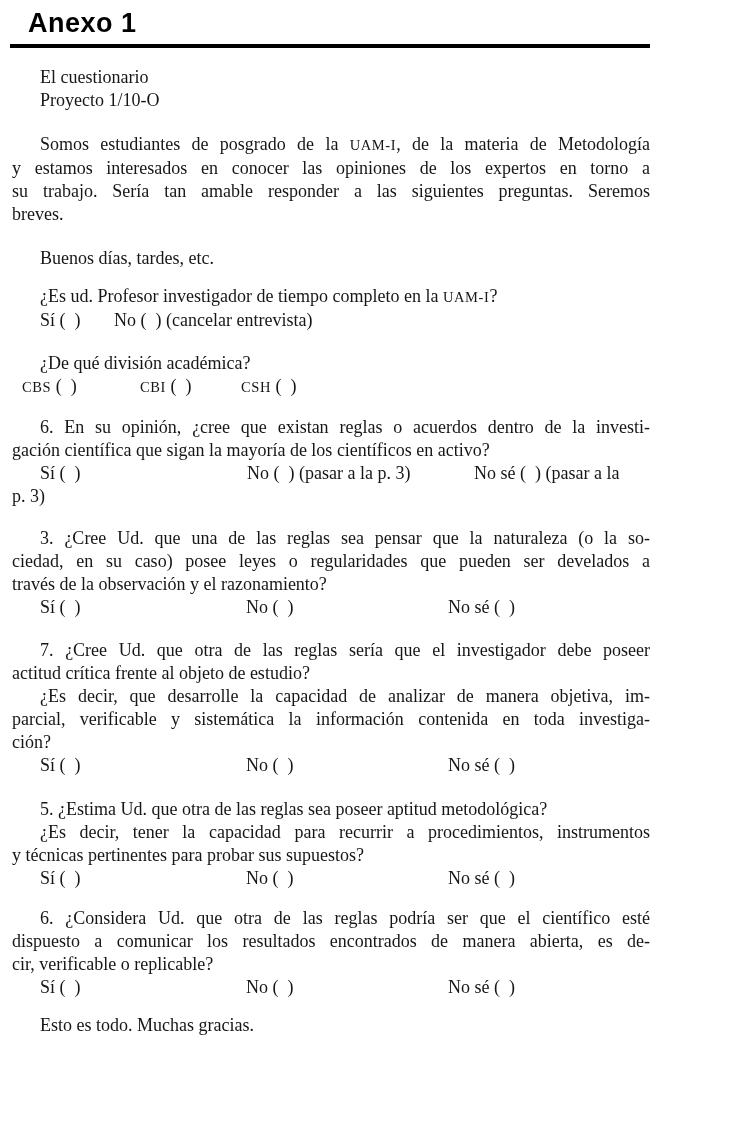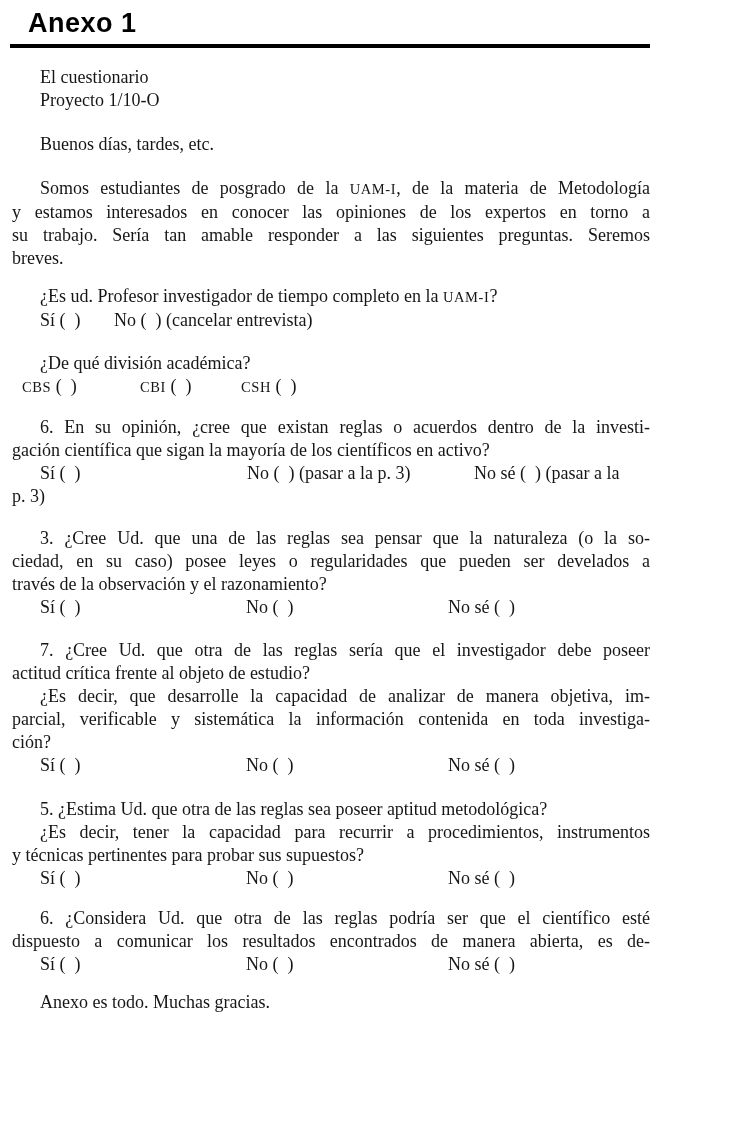--- a/index.html
+++ b/index.html
@@ -63,29 +63,29 @@
   <div class="content">
 
     <h1 class="title">Anexo 1</h1>
     <div class="rule"></div>
 
     <div class="block m-intro">
       <div class="line ind">El cuestionario</div>
       <div class="line ind">Proyecto 1/10-O</div>
     </div>
 
-    <div class="block m-greet">
-      <div class="line ind">Buenos días, tardes, etc.</div>
-    </div>
-
     <div class="block m-para">
       <div class="line ind jl"><span>Somos estudiantes de posgrado de la </span><span class="sc">UAM-I</span><span>, de la materia de Metodología</span></div>
       <div class="line jl">y estamos interesados en conocer las opiniones de los expertos en torno a</div>
       <div class="line jl">su trabajo. Sería tan amable responder a las siguientes preguntas. Seremos</div>
       <div class="line">breves.</div>
+    </div>
+
+    <div class="block m-greet">
+      <div class="line ind">Buenos días, tardes, etc.</div>
     </div>
 
     <div class="block m-scr">
       <div class="line ind"><span>¿Es ud. Profesor investigador de tiempo completo en la </span><span class="sc">UAM-I</span><span>?</span></div>
       <div class="ansrow">
         <span class="c1">Sí (&nbsp;&nbsp;)</span>
         <span class="scr2">No (&nbsp;&nbsp;) (cancelar entrevista)</span>
       </div>
     </div>
 
@@ -141,25 +141,26 @@
       <div class="ansrow">
         <span class="c1">Sí (&nbsp;&nbsp;)</span>
         <span class="c2">No (&nbsp;&nbsp;)</span>
         <span class="c3">No sé (&nbsp;&nbsp;)</span>
       </div>
     </div>
 
     <div class="block m-q6">
       <div class="line ind jl">6. ¿Considera Ud. que otra de las reglas podría ser que el científico esté</div>
       <div class="line jl">dispuesto a comunicar los resultados encontrados de manera abierta, es de-</div>
+      <div class="line">cir, verificable o replicable?</div>
       <div class="ansrow">
         <span class="c1">Sí (&nbsp;&nbsp;)</span>
         <span class="c2">No (&nbsp;&nbsp;)</span>
         <span class="c3">No sé (&nbsp;&nbsp;)</span>
       </div>
     </div>
 
     <div class="block m-close">
-      <div class="line ind">Anexo es todo. Muchas gracias.</div>
+      <div class="line ind">Esto es todo. Muchas gracias.</div>
     </div>
 
   </div>
 </div>
 
 </body></html>

